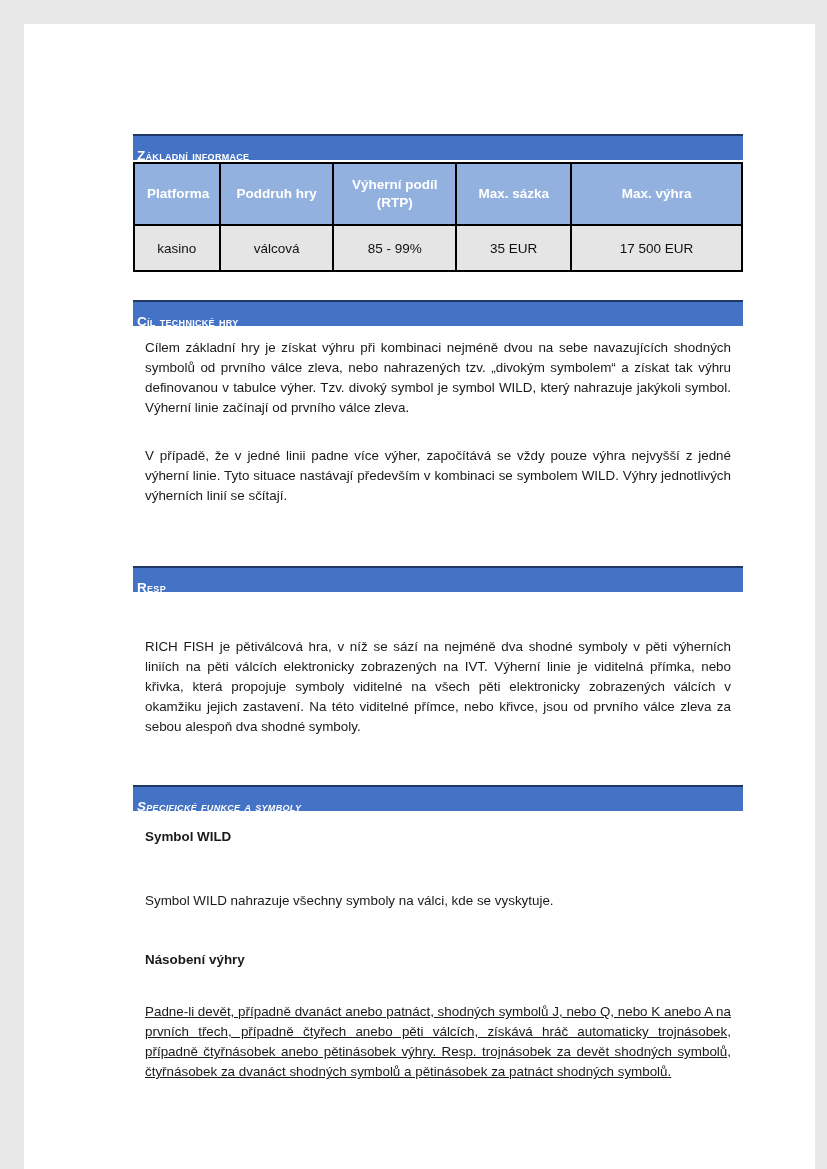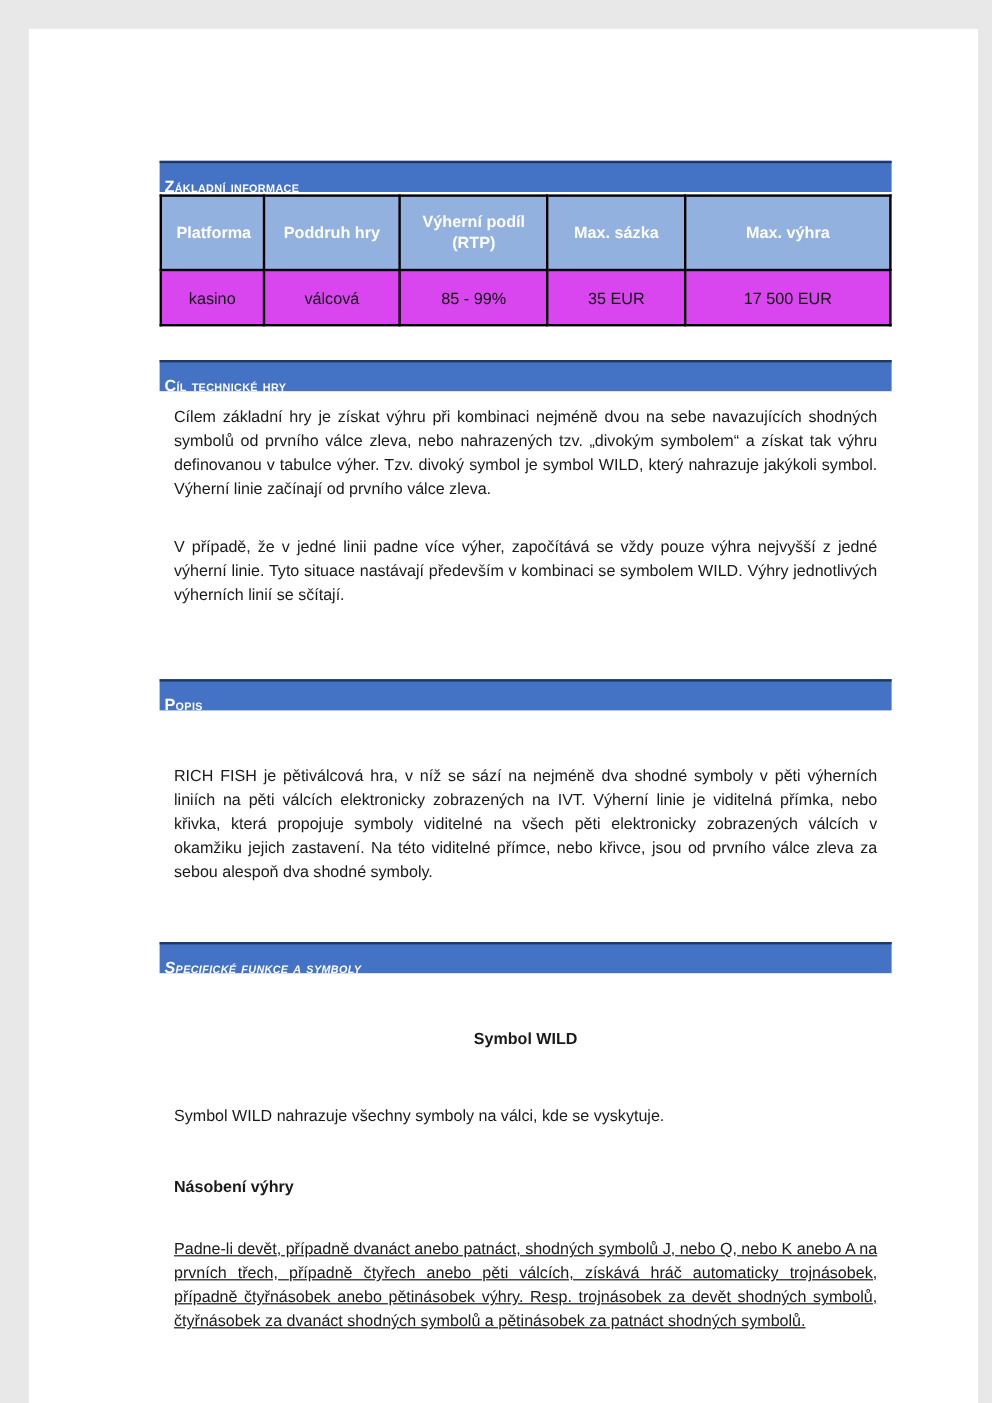--- a/index.html
+++ b/index.html
@@ -52,21 +52,21 @@
   table.info-table th {
     background: #92B1DF;
     color: #ffffff;
     font-weight: bold;
     font-size: 13.5px;
     line-height: 18px;
     height: 51px;
     white-space: pre-line;
   }
   table.info-table td {
-    background: #d946ef;
+    background: #e5e5e5;
     color: #111111;
     font-size: 13.5px;
     height: 46px;
   }
   .col-platforma { width: 14.1%; }
   .col-poddruh   { width: 18.7%; }
   .col-rtp       { width: 20.2%; }
   .col-sazka     { width: 18.9%; }
   .col-vyhra     { width: 28.1%; }
 
@@ -81,21 +81,21 @@
   .p-popis { margin-top: 33px; }
   .p-wild { margin-top: 20px; text-align: left; }
   .p-mult { margin-top: 8px; text-decoration: underline; }
 
   .subhead {
     font-size: 13.4px;
     line-height: 20px;
     font-weight: bold;
     color: #1a1a1a;
   }
-  .sh-1 { margin-top: 33px; text-align: center; }
+  .sh-1 { margin-top: 4px; }
   .sh-2 { margin-top: 15px; }
 </style>
 </head>
 <body>
 
 <div class="page">
   <div class="content">
 
     <div class="section-bar bar-1">Základní informace</div>
 
@@ -125,21 +125,21 @@
       </tr>
     </tbody>
       </table>
 
     <div class="section-bar bar-2">Cíl technické hry</div>
 
     <p class="para p1">Cílem základní hry je získat výhru při kombinaci nejméně dvou na sebe navazujících shodných symbolů od prvního válce zleva, nebo nahrazených tzv. „divokým symbolem“ a získat tak výhru definovanou v tabulce výher. Tzv. divoký symbol je symbol WILD, který nahrazuje jakýkoli symbol. Výherní linie začínají od prvního válce zleva.</p>
 
     <p class="para p2">V případě, že v jedné linii padne více výher, započítává se vždy pouze výhra nejvyšší z jedné výherní linie. Tyto situace nastávají především v kombinaci se symbolem WILD. Výhry jednotlivých výherních linií se sčítají.</p>
 
-    <div class="section-bar bar-3">Popis</div>
+    <div class="section-bar bar-3">Resp</div>
 
     <p class="para p-popis">RICH FISH je pětiválcová hra, v níž se sází na nejméně dva shodné symboly v pěti výherních liniích na pěti válcích elektronicky zobrazených na IVT. Výherní linie je viditelná přímka, nebo křivka, která propojuje symboly viditelné na všech pěti elektronicky zobrazených válcích v okamžiku jejich zastavení. Na této viditelné přímce, nebo křivce, jsou od prvního válce zleva za sebou alespoň dva shodné symboly.</p>
 
     <div class="section-bar bar-4">Specifické funkce a symboly</div>
 
     <div class="subhead sh-1">Symbol WILD</div>
 
     <p class="para p-wild">Symbol WILD nahrazuje všechny symboly na válci, kde se vyskytuje.</p>
 
     <div class="subhead sh-2">Násobení výhry</div>

